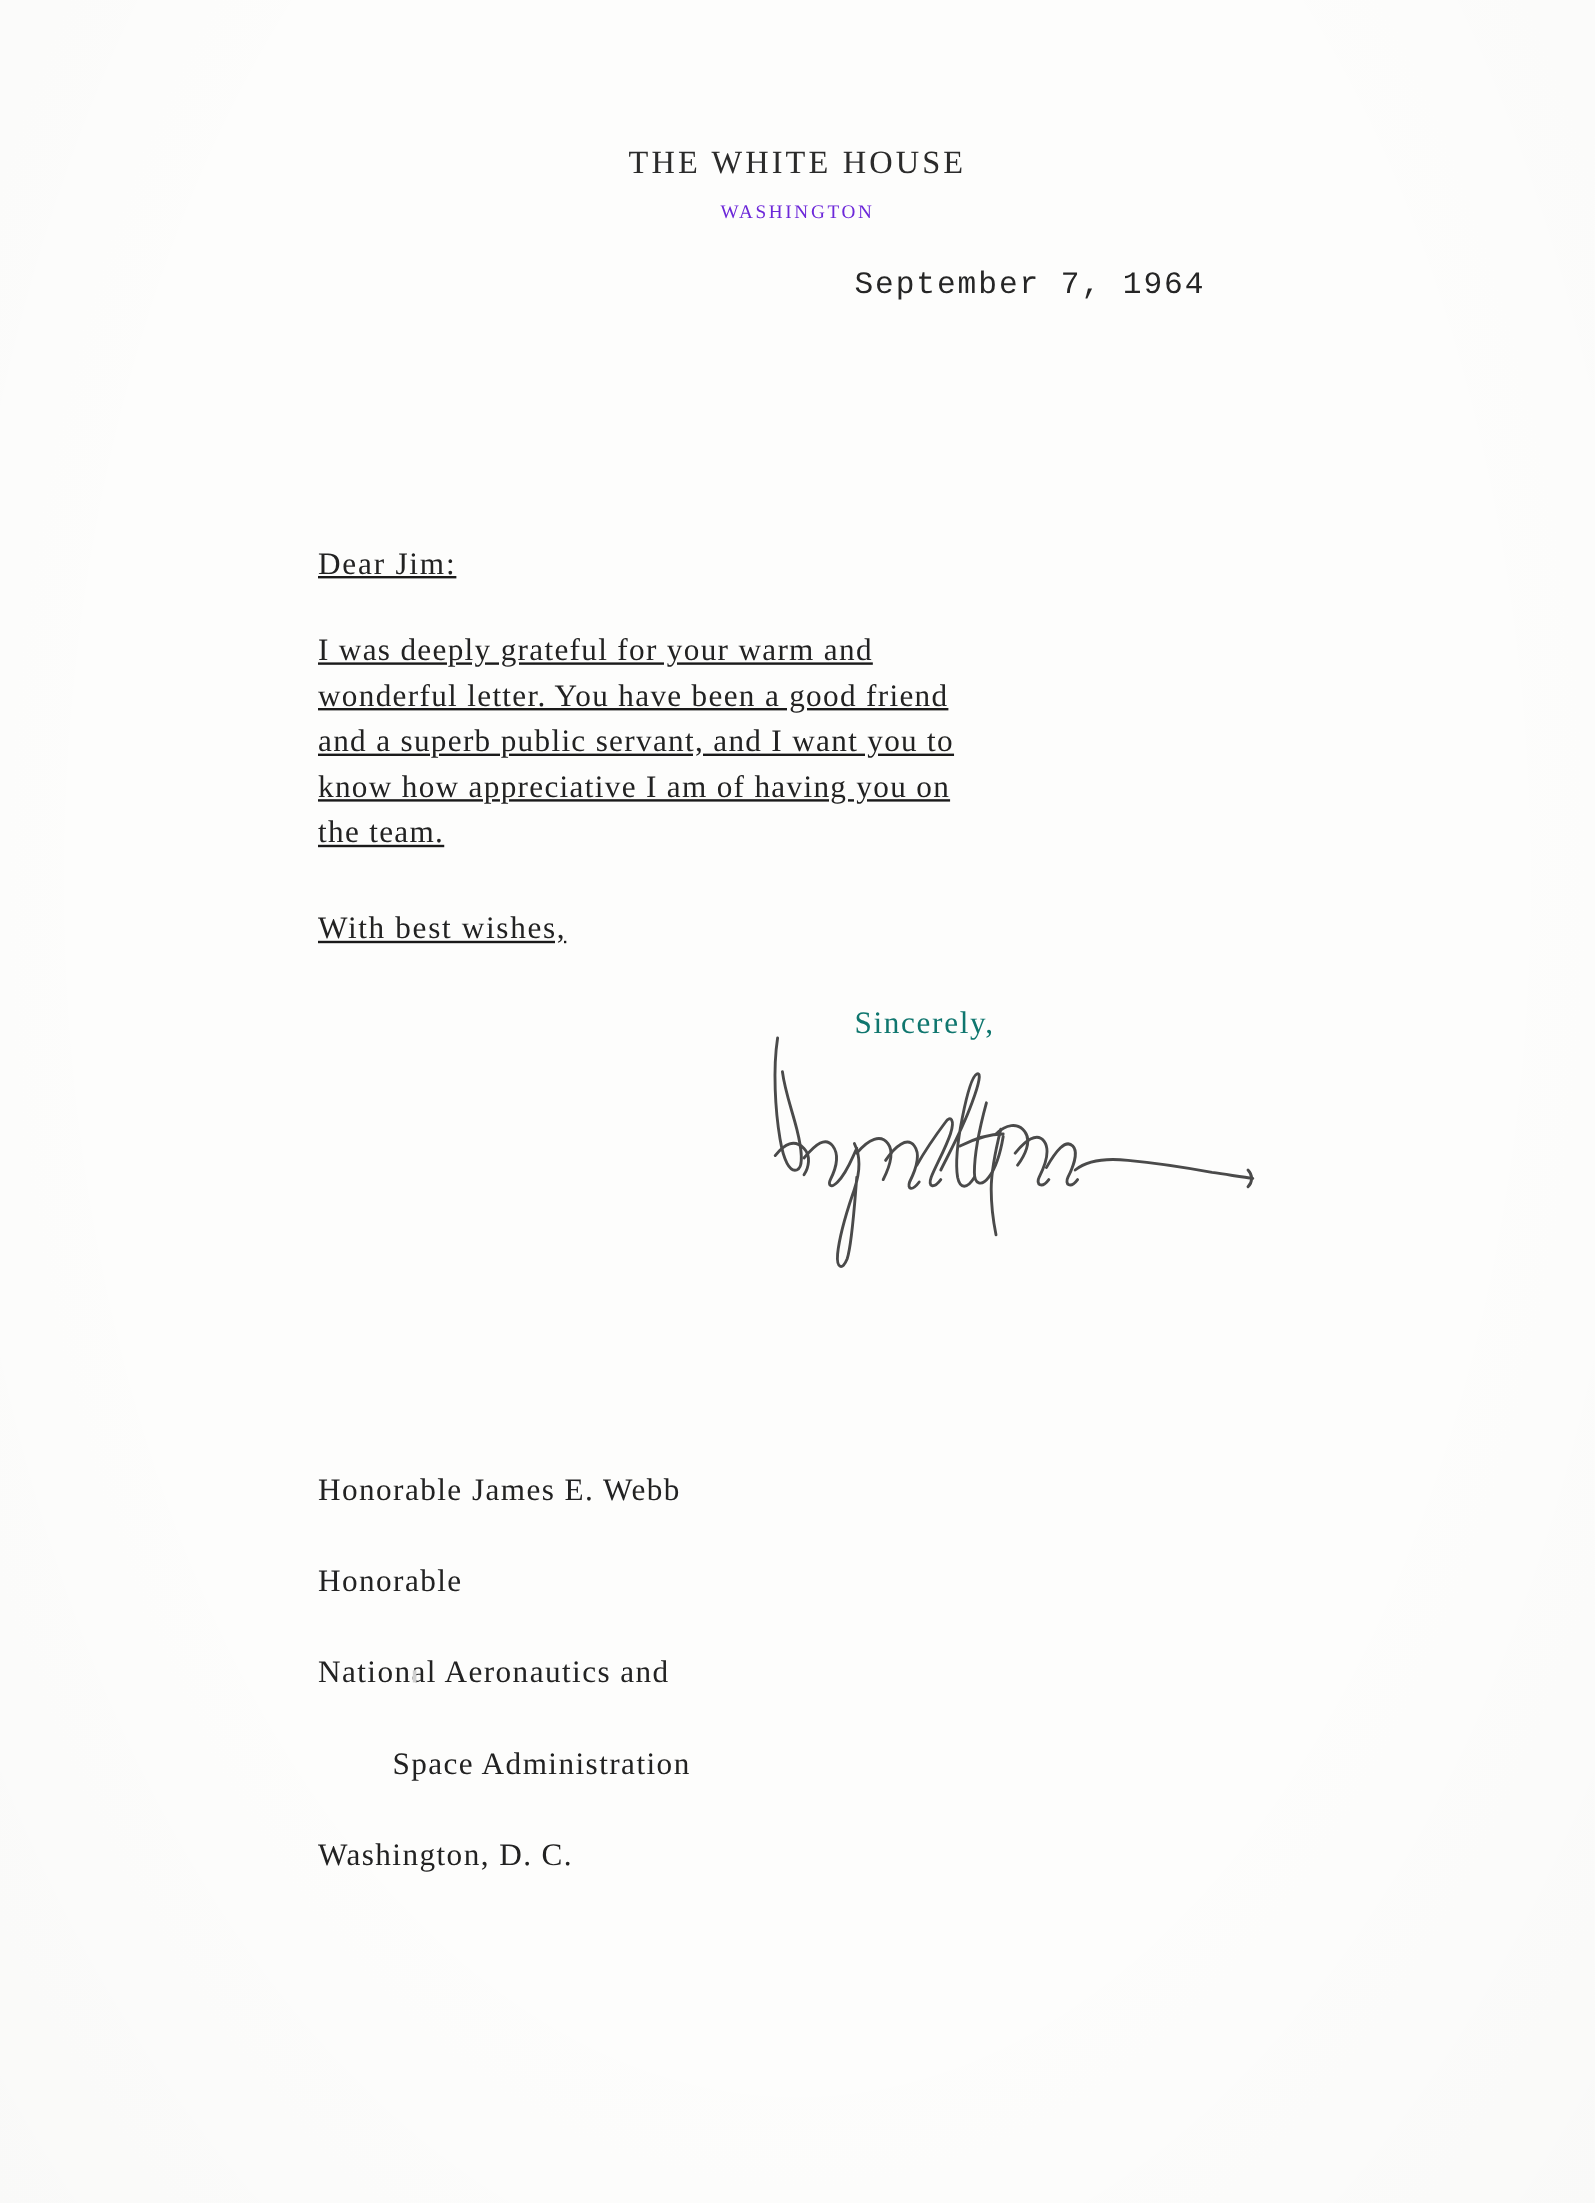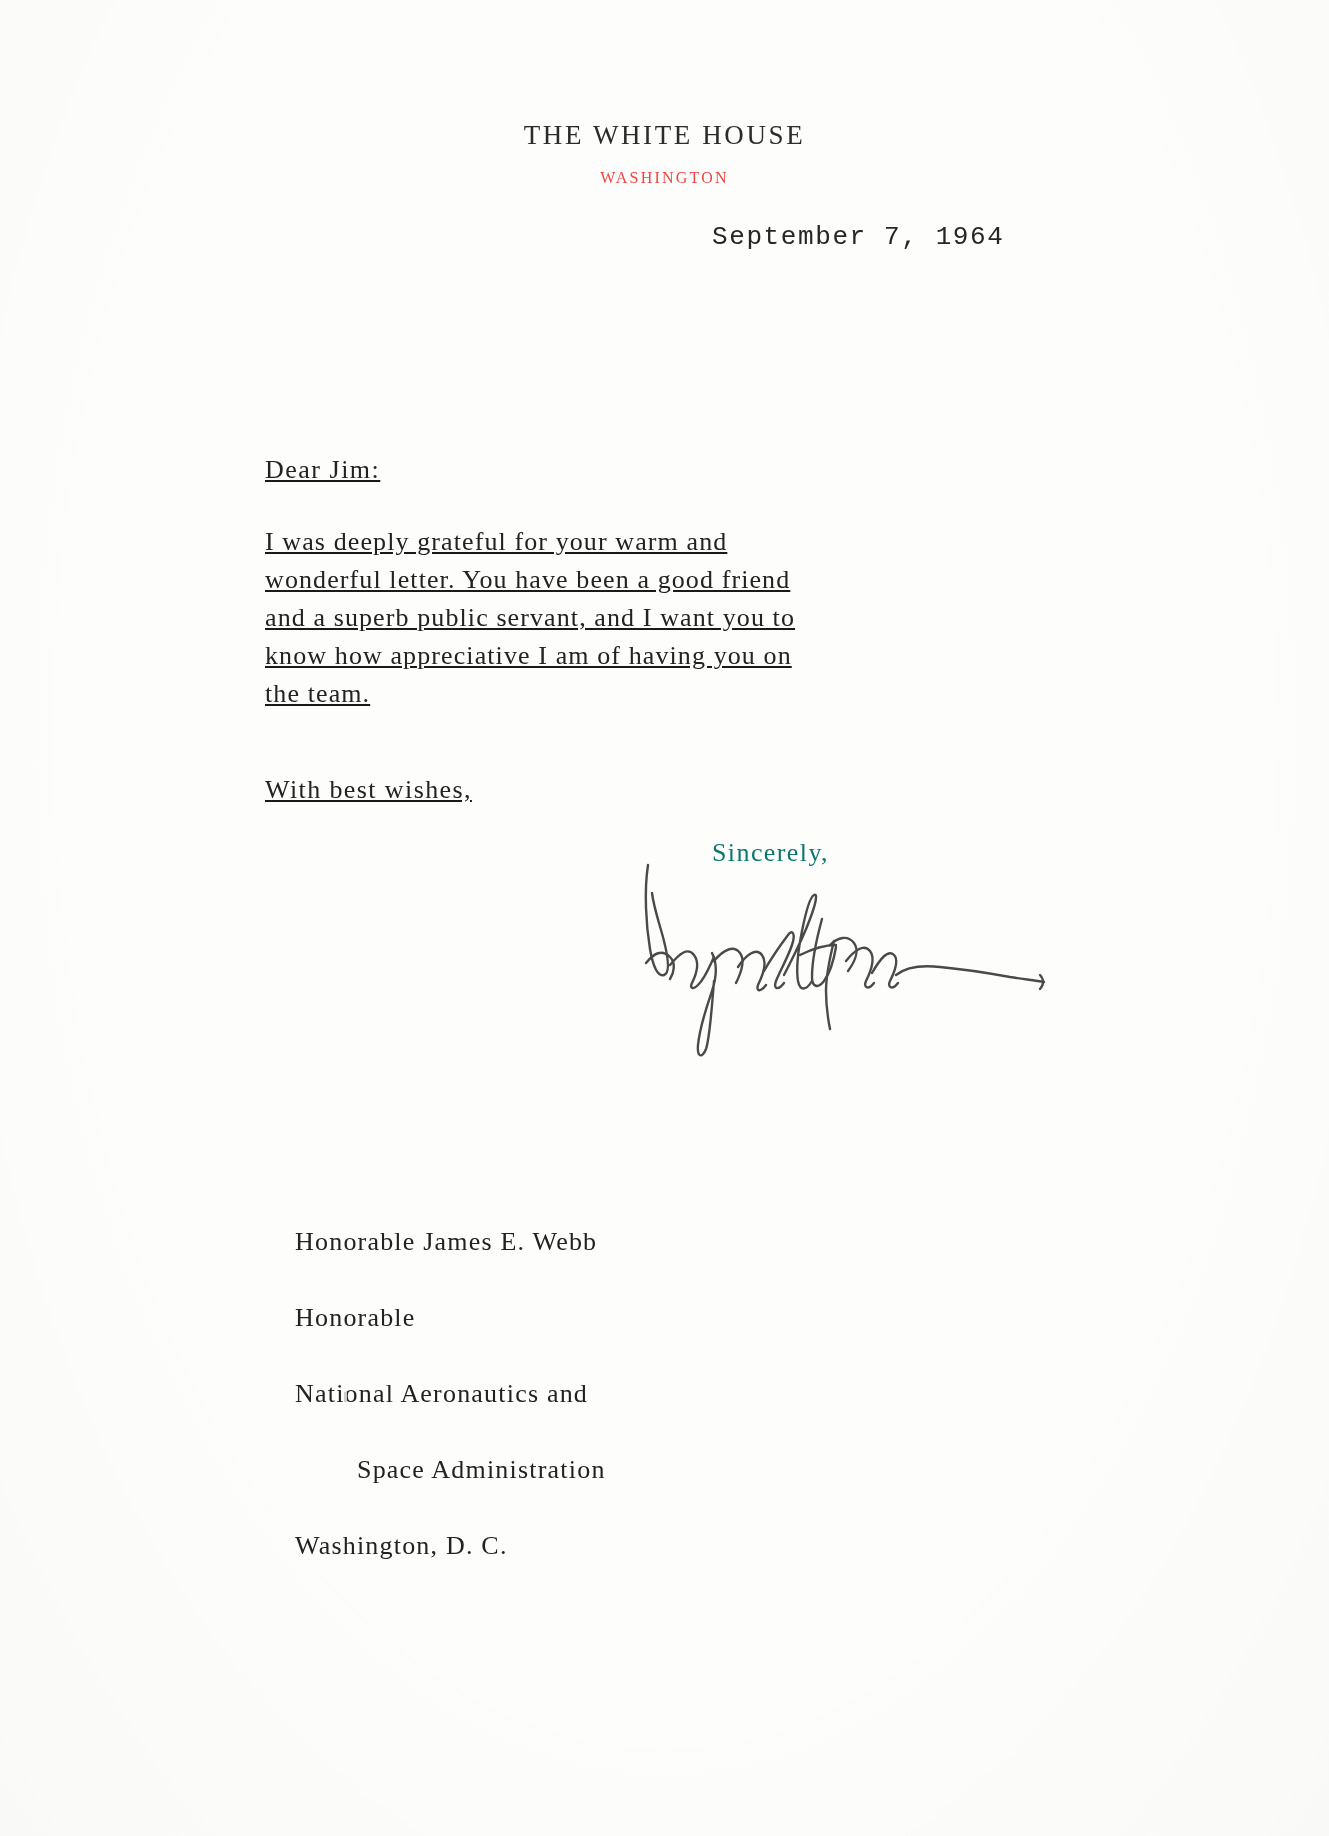--- a/index.html
+++ b/index.html
@@ -40,21 +40,21 @@
     font-family: "Liberation Serif", serif;
     font-size: 27px;
     letter-spacing: 2.6px;
     color: #2b2b2b;
   }
   .letterhead .wh-city {
     margin-top: 18px;
     font-family: "Liberation Serif", serif;
     font-size: 16px;
     letter-spacing: 2.2px;
-    color: #ef4444;
+    color: #6d28d9;
   }
 
   .date {
     position: absolute;
     top: 222px;
     left: 712px;
     font-family: Liberation Mono, monospace;
     font-size: 26px;
     letter-spacing: 1.6px;
     color: #262626;
@@ -74,21 +74,21 @@
   }
   .para {
     margin-top: 38px;
     font-size: 26px;
     line-height: 38px;
     letter-spacing: 1.1px;
     color: #222;
     white-space: pre-line;
   }
   .closing {
-    margin-top: 62px;
+    margin-top: 46px;
     font-size: 26px;
     letter-spacing: 1.4px;
     color: #222;
   }
 
   .sincerely {
     position: absolute;
     left: 712px;
     top: 838px;
     font-size: 26px;
@@ -111,21 +111,20 @@
 
   .recipient {
     position: absolute;
     left: 265px;
     top: 1185px;
     font-size: 26px;
     line-height: 38px;
     letter-spacing: 1.2px;
     color: #222;
     white-space: pre-line;
-    margin-left: 30px;
   }
   .recipient .indent {
     display: block;
     padding-left: 62px;
   }
 
   .speck {
     position: absolute;
     width: 3px;
     height: 10px;

